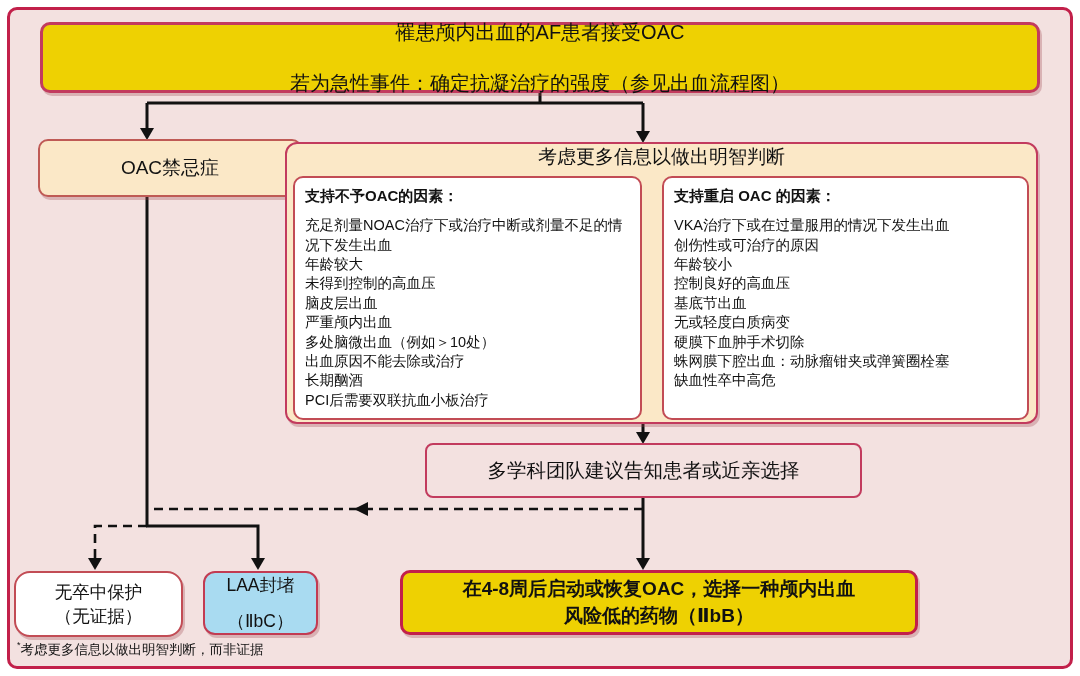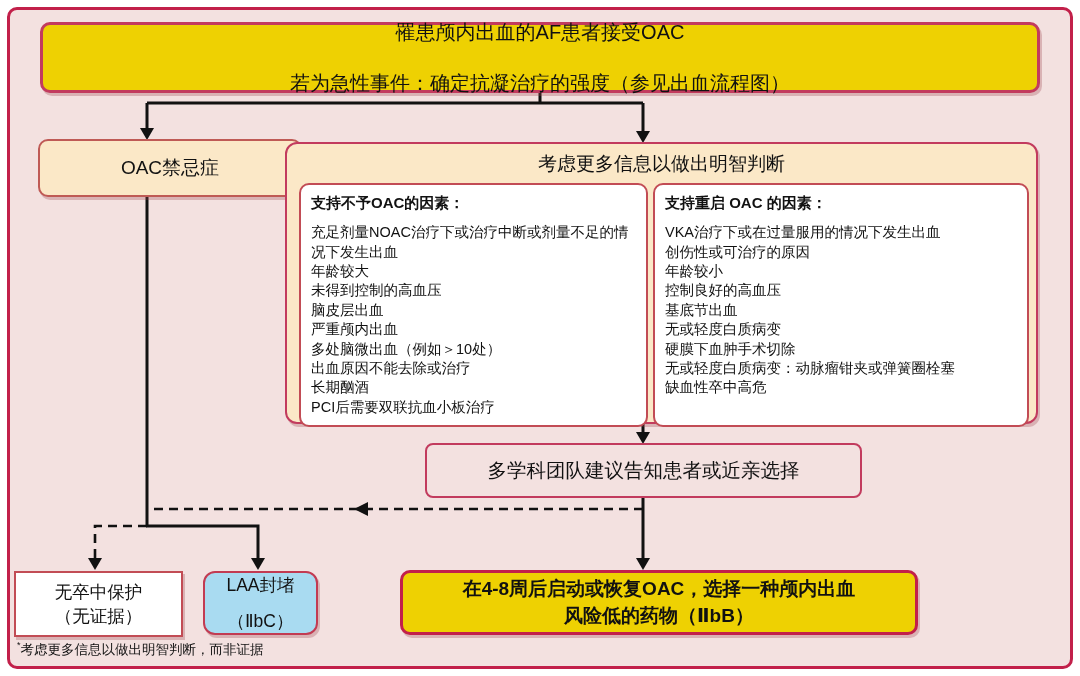--- a/index.html
+++ b/index.html
@@ -23,39 +23,39 @@
   #oac-contra-box {
     left:38px; top:139px; width:264px; height:58px;
     background:#fbe8c7; border:2.5px solid #bf5a55; border-radius:10px;
     font-size:19px;
   }
   #consider-box {
     left:285px; top:142px; width:753px; height:282px;
     background:#fbe8c7; border:2.5px solid #c23b5e; border-radius:12px;
     justify-content:flex-start;
   }
-  #consider-title { font-size:19px; padding-top:7px; }
-  #consider-cols { display:flex; gap:5px; width:100%; padding:6px 7px 7px 12px; flex:1; }
+  #consider-title { font-size:19px; }
+  #consider-cols { display:flex; gap:20px; width:100%; padding:6px 7px 7px 6px; flex:1; }
   .factor-box {
     background:#ffffff; border:2px solid #c24c55; border-radius:10px;
     padding:8px 10px; text-align:left; font-size:14.5px; line-height:1.34; color:#111;
   }
   #factor-box-against { width:349px; }
   #factor-box-for { flex:1; }
   .factor-heading { font-weight:bold; margin-bottom:10px; font-size:15px; }
   .factor-line { white-space:normal; }
 
   #team-box {
     left:425px; top:443px; width:437px; height:55px;
     background:transparent; border:2.5px solid #c23b5e; border-radius:8px;
     font-size:19.5px;
   }
   #no-protection-box {
     left:14px; top:571px; width:169px; height:66px;
-    background:#ffffff; border:2.5px solid #c24c55; border-radius:0;
+    background:#ffffff; border:2.5px solid #c24c55; border-radius:16px;
     font-size:17.5px; line-height:1.4;
   }
   #laa-box {
     left:203px; top:571px; width:115px; height:64px;
     background:#a9dbf1; border:2.5px solid #c23b52; border-radius:12px;
     font-size:17.5px; line-height:1.4;gap:12px;
   }
   #restart-box {
     left:400px; top:570px; width:518px; height:65px;
     background:#eed102; border:3px solid #c2204a; border-radius:10px;
@@ -119,21 +119,21 @@
       <div class="factor-box" id="factor-box-for">
         <div class="factor-heading">支持重启 OAC 的因素：</div>
         <div>
             <div class="factor-line">VKA治疗下或在过量服用的情况下发生出血</div>
             <div class="factor-line">创伤性或可治疗的原因</div>
             <div class="factor-line">年龄较小</div>
             <div class="factor-line">控制良好的高血压</div>
             <div class="factor-line">基底节出血</div>
             <div class="factor-line">无或轻度白质病变</div>
             <div class="factor-line">硬膜下血肿手术切除</div>
-            <div class="factor-line">无或轻度白质病变：动脉瘤钳夹或弹簧圈栓塞</div>
+            <div class="factor-line">蛛网膜下腔出血：动脉瘤钳夹或弹簧圈栓塞</div>
             <div class="factor-line">缺血性卒中高危</div>
           </div>
       </div>
     </div>
   </div>
 
   <div class="node" id="team-box">
     <div>多学科团队建议告知患者或近亲选择</div>
   </div>
 

